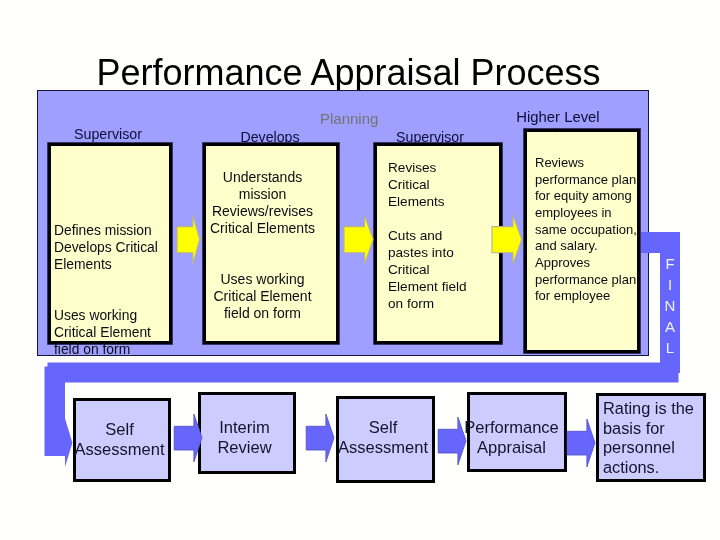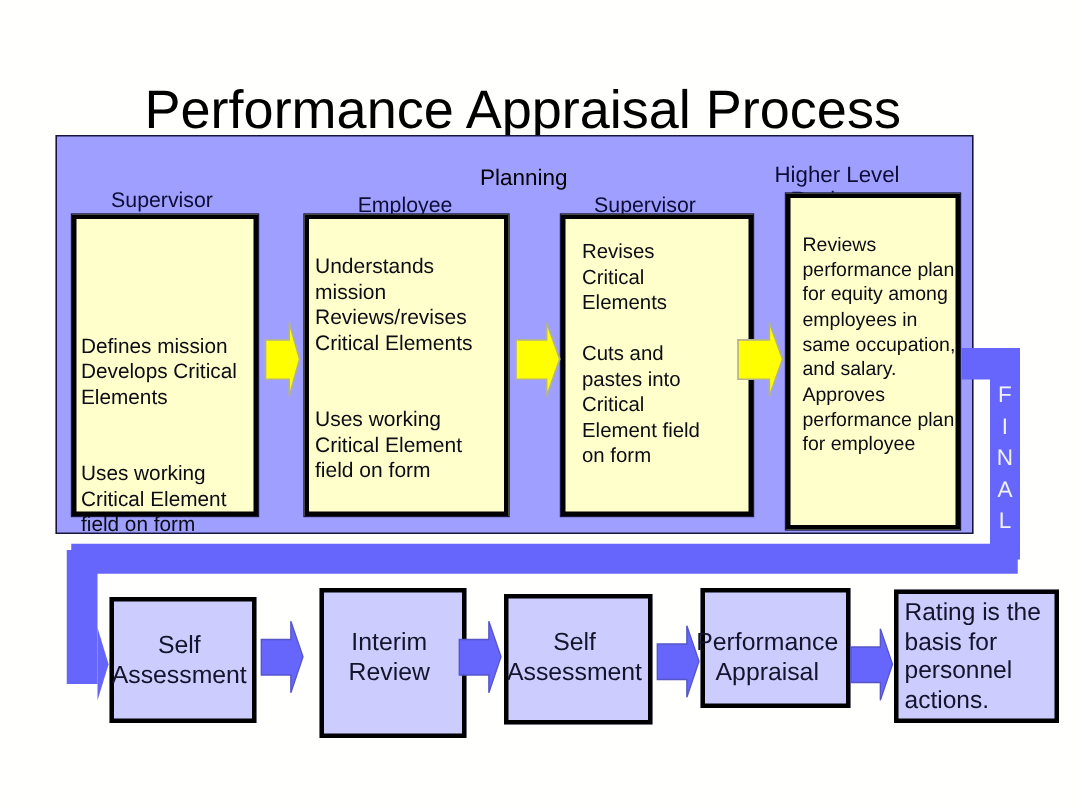--- a/index.html
+++ b/index.html
@@ -11,21 +11,21 @@
 
   
   #title{left:0;top:57px;width:697px;text-align:center;font-size:36px;
          line-height:32px;color:#000;letter-spacing:0px;}
 
   
   #panel{left:37px;top:90px;width:612px;height:266px;
          background:#9F9FFF;border:1px solid #16163c;box-sizing:border-box;}
 
   .role-label{color:#0d0d38;font-size:14.2px;line-height:16px;text-align:center;}
-  .phase-label{color:#000000;font-size:15px;line-height:16px;}
+  .phase-label{color:#737373;font-size:15px;line-height:16px;}
 
   .ybox{background:#FFFFCC;border:3px solid #000;box-sizing:border-box;
         box-shadow:0 0 0 0.8px #1b1b42;}
   .ybox .txt{color:#0c0c14;font-size:13.85px;line-height:17px;white-space:pre;}
 
   
   .sbox{background:#CCCCFF;border:3px solid #000;box-sizing:border-box;padding-left:13px;}
   .sbox .txt{color:#14142c;font-size:16.55px;line-height:20.2px;white-space:pre;text-align:center;}
 
   .vletters{color:#f2f2f2;font-size:15px;line-height:21px;text-align:center;white-space:pre;}
@@ -39,35 +39,35 @@
 
   <div class="abs" id="title">Performance Appraisal Process</div>
 
   <div class="abs" id="panel"></div>
 
   <div class="abs" style="left:320px;top:110px;">
     <span class="phase-label">Planning</span>
   </div>
 
   <div class="abs role-label" style="left:46px;top:126px;width:124px;">Supervisor</div>
-  <div class="abs role-label" style="left:202px;top:129px;width:136px;">Employee</div>
+  <div class="abs role-label" style="left:202px;top:129px;width:136px;">Develops</div>
   <div class="abs role-label" style="left:374px;top:129px;width:112px;">Supervisor</div>
   <div class="abs role-label" style="left:496px;top:109px;width:124px;line-height:16.5px;font-size:14.85px;"><span>Higher Level Reviewer</span></div>
 
   <div class="abs ybox" style="left:48px;top:143px;width:124px;height:201px;">
     <div class="txt abs" style="left:3px;top:31px;margin-top:45px;">Defines mission
 Develops Critical
 Elements
 
 
 Uses working
 Critical Element
 field on form</div>
   </div>
-  <div class="abs ybox" style="left:203px;top:143px;width:136px;height:201px;">
+  <div class="abs ybox" style="left:203px;top:143px;width:136px;height:201px;text-align:center;">
     <div class="txt abs" style="left:4px;top:23px;font-size:14px;">Understands
 mission
 Reviews/revises
 Critical Elements
 
 
 Uses working
 Critical Element
 field on form</div>
   </div>
@@ -116,21 +116,21 @@
   <svg class="abs" style="left:44px;top:360px;" width="640" height="112" viewBox="0 0 640 112">
     <path d="M3.5 2.5 H634.5 V22.5 H21 V96 H0.5 V6.6 H3.5 Z" fill="#6666FC"></path>
     <path d="M21 58.5 L28.4 82.8 L21 107 Z" fill="#6666FC"></path>
   </svg>
 
 
   <div class="abs sbox" style="left:73px;top:398px;width:98px;height:84px;">
     <div class="txt abs" style="left:-6px;top:19px;width:99px;">Self
 Assessment</div>
   </div>
-  <div class="abs sbox" style="left:213px;top:392px;width:98px;height:100px;">
+  <div class="abs sbox" style="left:198px;top:392px;width:98px;height:82px;">
     <div class="txt abs" style="left:-6px;top:23px;width:99px;">Interim
 Review</div>
   </div>
   <div class="abs sbox" style="left:336px;top:396px;width:99px;height:87px;">
     <div class="txt abs" style="left:-6px;top:19px;width:100px;">Self
 Assessment</div>
   </div>
   <div class="abs sbox" style="left:467px;top:392px;width:100px;height:80px;">
     <div class="txt abs" style="left:-12px;top:23px;width:107px;">Performance
 Appraisal</div>

